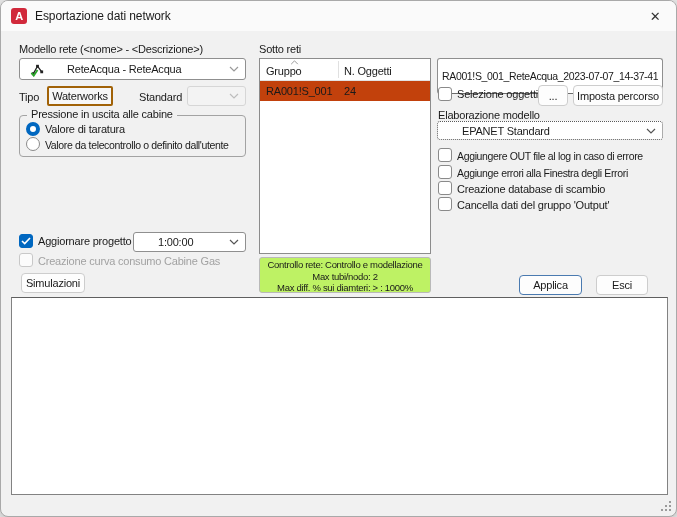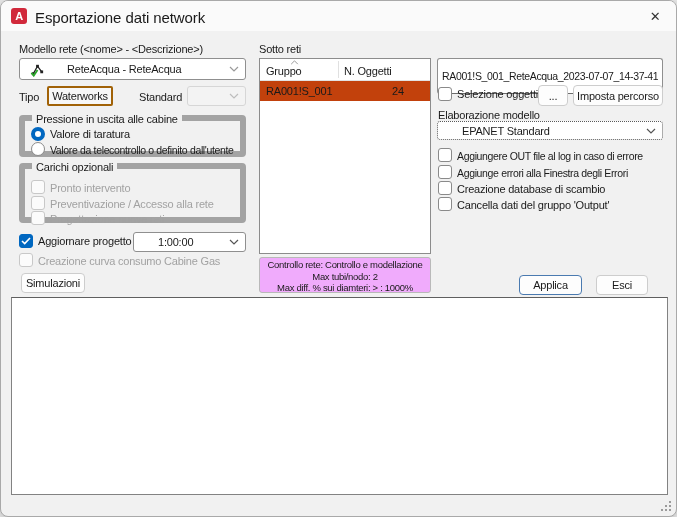--- a/index.html
+++ b/index.html
@@ -24,21 +24,21 @@
     position: absolute; left: 0; top: 0; width: 100%; height: 30px;
     background: #fafafa;
     display: flex; align-items: center;
   }
   .app-icon {
     position: absolute; left: 10px; top: 7px; width: 16px; height: 16px;
     background: #d1293b; border-radius: 3px;
     color: #fff; font-size: 11px; font-weight: bold;
     display: flex; align-items: center; justify-content: center;
   }
-  .win-title { position: absolute; left: 34px; top: 8px; font-size: 15px; letter-spacing: -0.1px; }
+  .win-title { position: absolute; left: 34px; top: 8px; font-size: 12px; letter-spacing: -0.1px; }
   .close-btn {
     position: absolute; right: 0; top: 0; width: 42px; height: 30px;
     display: flex; align-items: center; justify-content: center;
     font-size: 13px; color: #333; cursor: default;
   }
   
   .label { position: absolute; white-space: nowrap; }
   .combo {
     position: absolute; background: #fff;
     border: 1px solid #8f8f8f; border-radius: 3px;
@@ -63,21 +63,21 @@
   }
   .cb.checked { background: #0067c0; border-color: #0067c0; }
   .cb.disabled { border-color: #c8c8c8; background: #fbfbfb; }
   .radio {
     position: absolute; width: 14px; height: 14px;
     border: 1px solid #8a8a8a; border-radius: 50%; background: #fff;
   }
   .radio.selected { border: 4px solid #0067c0; }
   .dim { color: #a2a2a2; }
   .groupbox {
-    position: absolute; border: 6px solid #a3a3a3; border-radius: 4px;
+    position: absolute; border: 1px solid #a3a3a3; border-radius: 4px;
   }
   .groupbox .legend {
     position: absolute; top: -8px; left: 7px;
     background: #f1f1f1; padding: 0 4px; white-space: nowrap;
   }
   .small-label { font-size: 10.5px; letter-spacing: -0.35px; }
   .valuebox {
     position: absolute; background: #f7f7f7; border: 2px solid #a16207;
     display: flex; align-items: center; justify-content: center;
     border-radius: 2px; white-space: nowrap;
@@ -96,21 +96,21 @@
   .lv-header {
     position: relative; height: 22px; border-bottom: 1px solid #e2e2e2;
     background: #fff;
   }
   .lv-sep { position: absolute; top: 2px; bottom: 2px; left: 78px; width: 1px; background: #e0e0e0; }
   .lv-h-cell { position: absolute; top: 6px; white-space: nowrap; }
   .lv-sort { position: absolute; left: 30px; top: 1px; }
   .lv-row { position: relative; height: 20px; background: #c2410c; }
   .lv-cell { position: absolute; top: 4px; white-space: nowrap; }
   .infobox {
-    position: absolute; background: #f0abfc; border: 1px solid #b9b9b9;
+    position: absolute; background: #bef264; border: 1px solid #b9b9b9;
     border-radius: 3px; text-align: center;
     font-size: 9.5px; letter-spacing: -0.3px; line-height: 11.5px; padding-top: 1px;
   }
   
   .outbox {
     position: absolute; left: 10px; top: 296px; width: 657px; height: 198px;
     background: #fff; border: 1px solid #828282; border-top-color: #5f5f5f;
   }
   .resize-grip { position: absolute; right: 4px; bottom: 4px; }
 </style>
@@ -154,29 +154,20 @@
   </div>
 
   <div class="groupbox" style="left:18px; top:114px; width:227px; height:42px;">
     <div class="legend">Pressione in uscita alle cabine</div>
     <span class="radio selected" style="left:6px; top:6px;"></span>
     <div class="label" style="left:25px; top:7px;">Valore di taratura</div>
     <span class="radio" style="left:6px; top:21px;"></span>
     <div class="label small-label" style="left:25px; top:23px;">Valore da telecontrollo o definito dall'utente</div>
   </div>
 
-  <div class="groupbox" style="left:18px; top:162px; width:227px; height:60px;">
-    <div class="legend">Carichi opzionali</div>
-    <span class="cb disabled" style="left:6px; top:11px;"></span>
-    <div class="label dim" style="left:25px; top:13px;">Pronto intervento</div>
-    <span class="cb disabled" style="left:6px; top:27px;"></span>
-    <div class="label dim" style="left:25px; top:29px;">Preventivazione / Accesso alla rete</div>
-    <span class="cb disabled" style="left:6px; top:42px;"></span>
-    <div class="label dim" style="left:25px; top:44px;">Progettazione nuove reti</div>
-  </div>
 
   <span class="cb checked" style="left:18px; top:233px;">
     <svg width="10" height="8" viewBox="0 0 10 8">
       <path d="M1 4 L3.7 6.6 L9 1" fill="none" stroke="#fff" stroke-width="1.6"></path>
     </svg>
   </span>
   <div class="label" style="left:37px; top:234px; font-weight:bold; font-weight:normal;">Aggiornare progetto</div>
   <div class="combo" style="left:132px; top:231px; width:113px; height:20px;">
     <span class="combo-text">1:00:00</span>
     <svg width="10" height="6" viewBox="0 0 10 6">
@@ -195,21 +186,21 @@
     <div class="lv-header">
       <svg class="lv-sort" width="9" height="5" viewBox="0 0 10 6">
         <path d="M1 5 L5 1 L9 5" fill="none" stroke="#9a9a9a" stroke-width="1.2"></path>
       </svg>
       <div class="lv-h-cell" style="left:6px;">Gruppo</div>
       <div class="lv-sep"></div>
       <div class="lv-h-cell" style="left:84px;">N. Oggetti</div>
     </div>
     <div class="lv-row">
       <div class="lv-cell" style="left:6px;">RA001!S_001</div>
-      <div class="lv-cell" style="left:84px;margin-left:48px;">24</div>
+      <div class="lv-cell" style="left:84px;">24</div>
     </div>
   </div>
 
   <div class="infobox" style="left:258px; top:256px; width:172px; height:36px;">
     <div>Controllo rete: Controllo e modellazione</div>
     <div>Max tubi/nodo: 2</div>
     <div>Max diff. % sui diamteri: &gt; : 1000%</div>
   </div>
 
   <input class="text-input" style="left: 436px; top: 57px; width: 226px; height: 36px;" value="RA001!S_001_ReteAcqua_2023-07-07_14-37-41">

